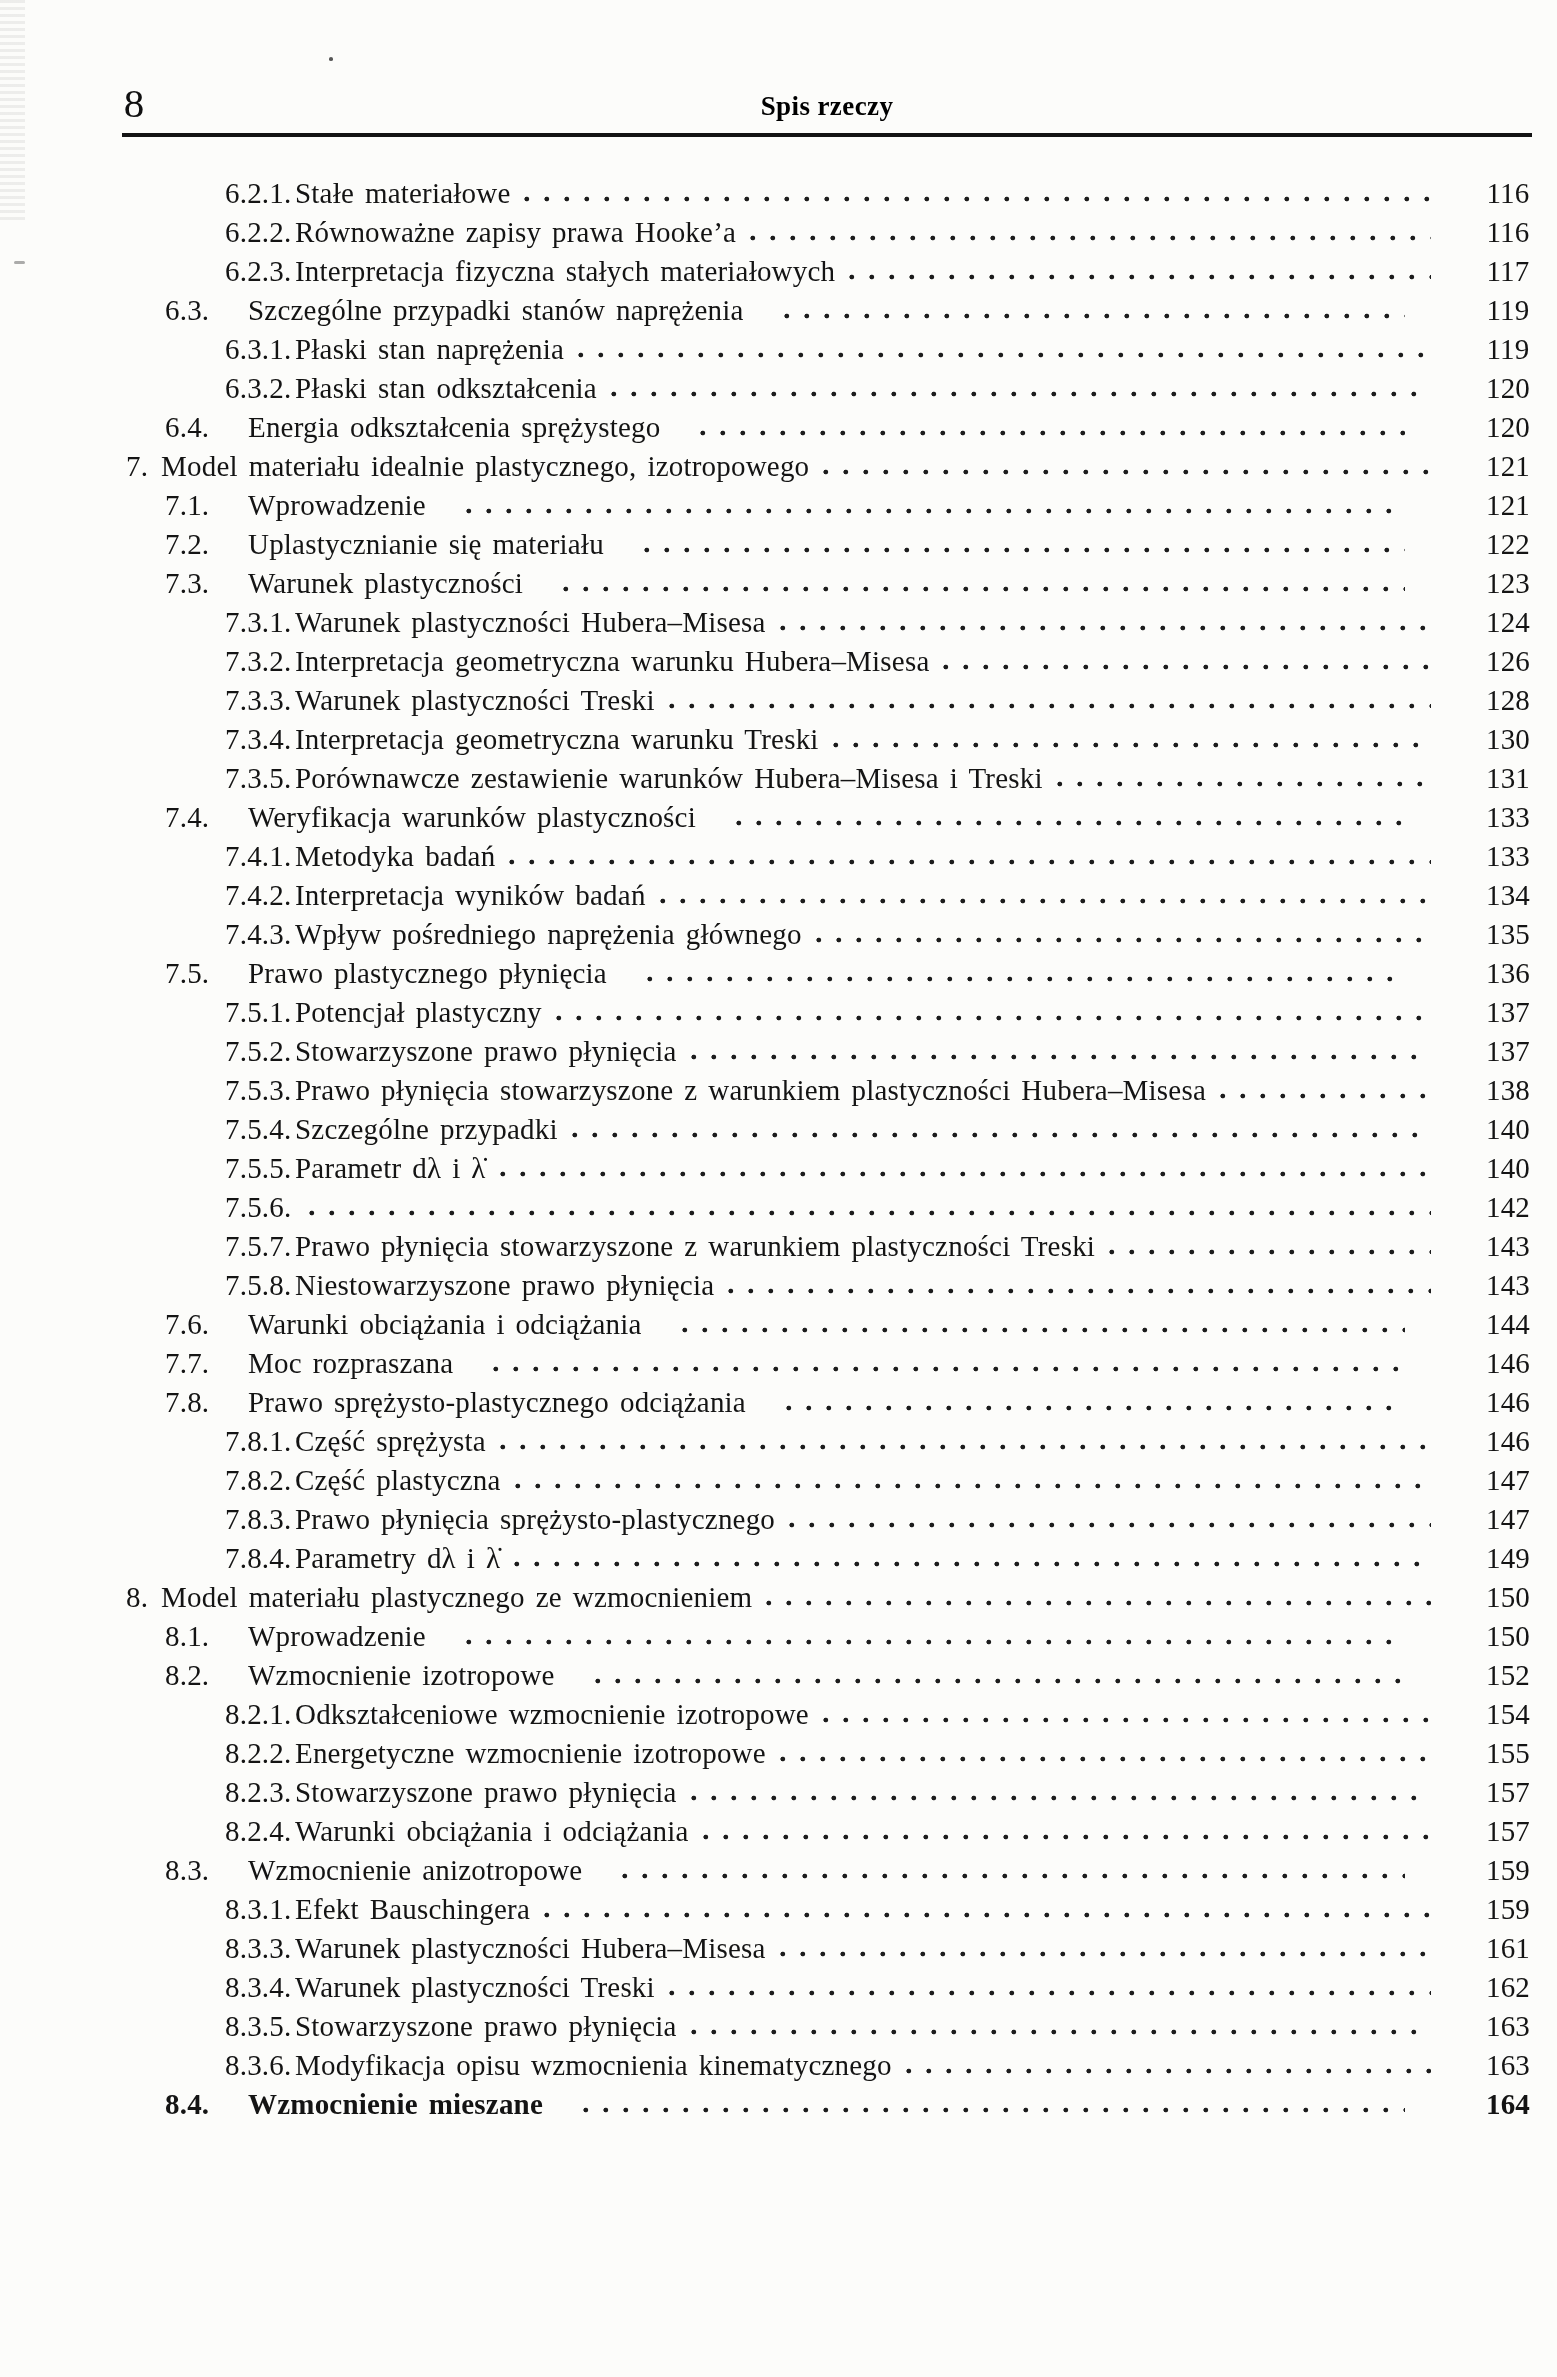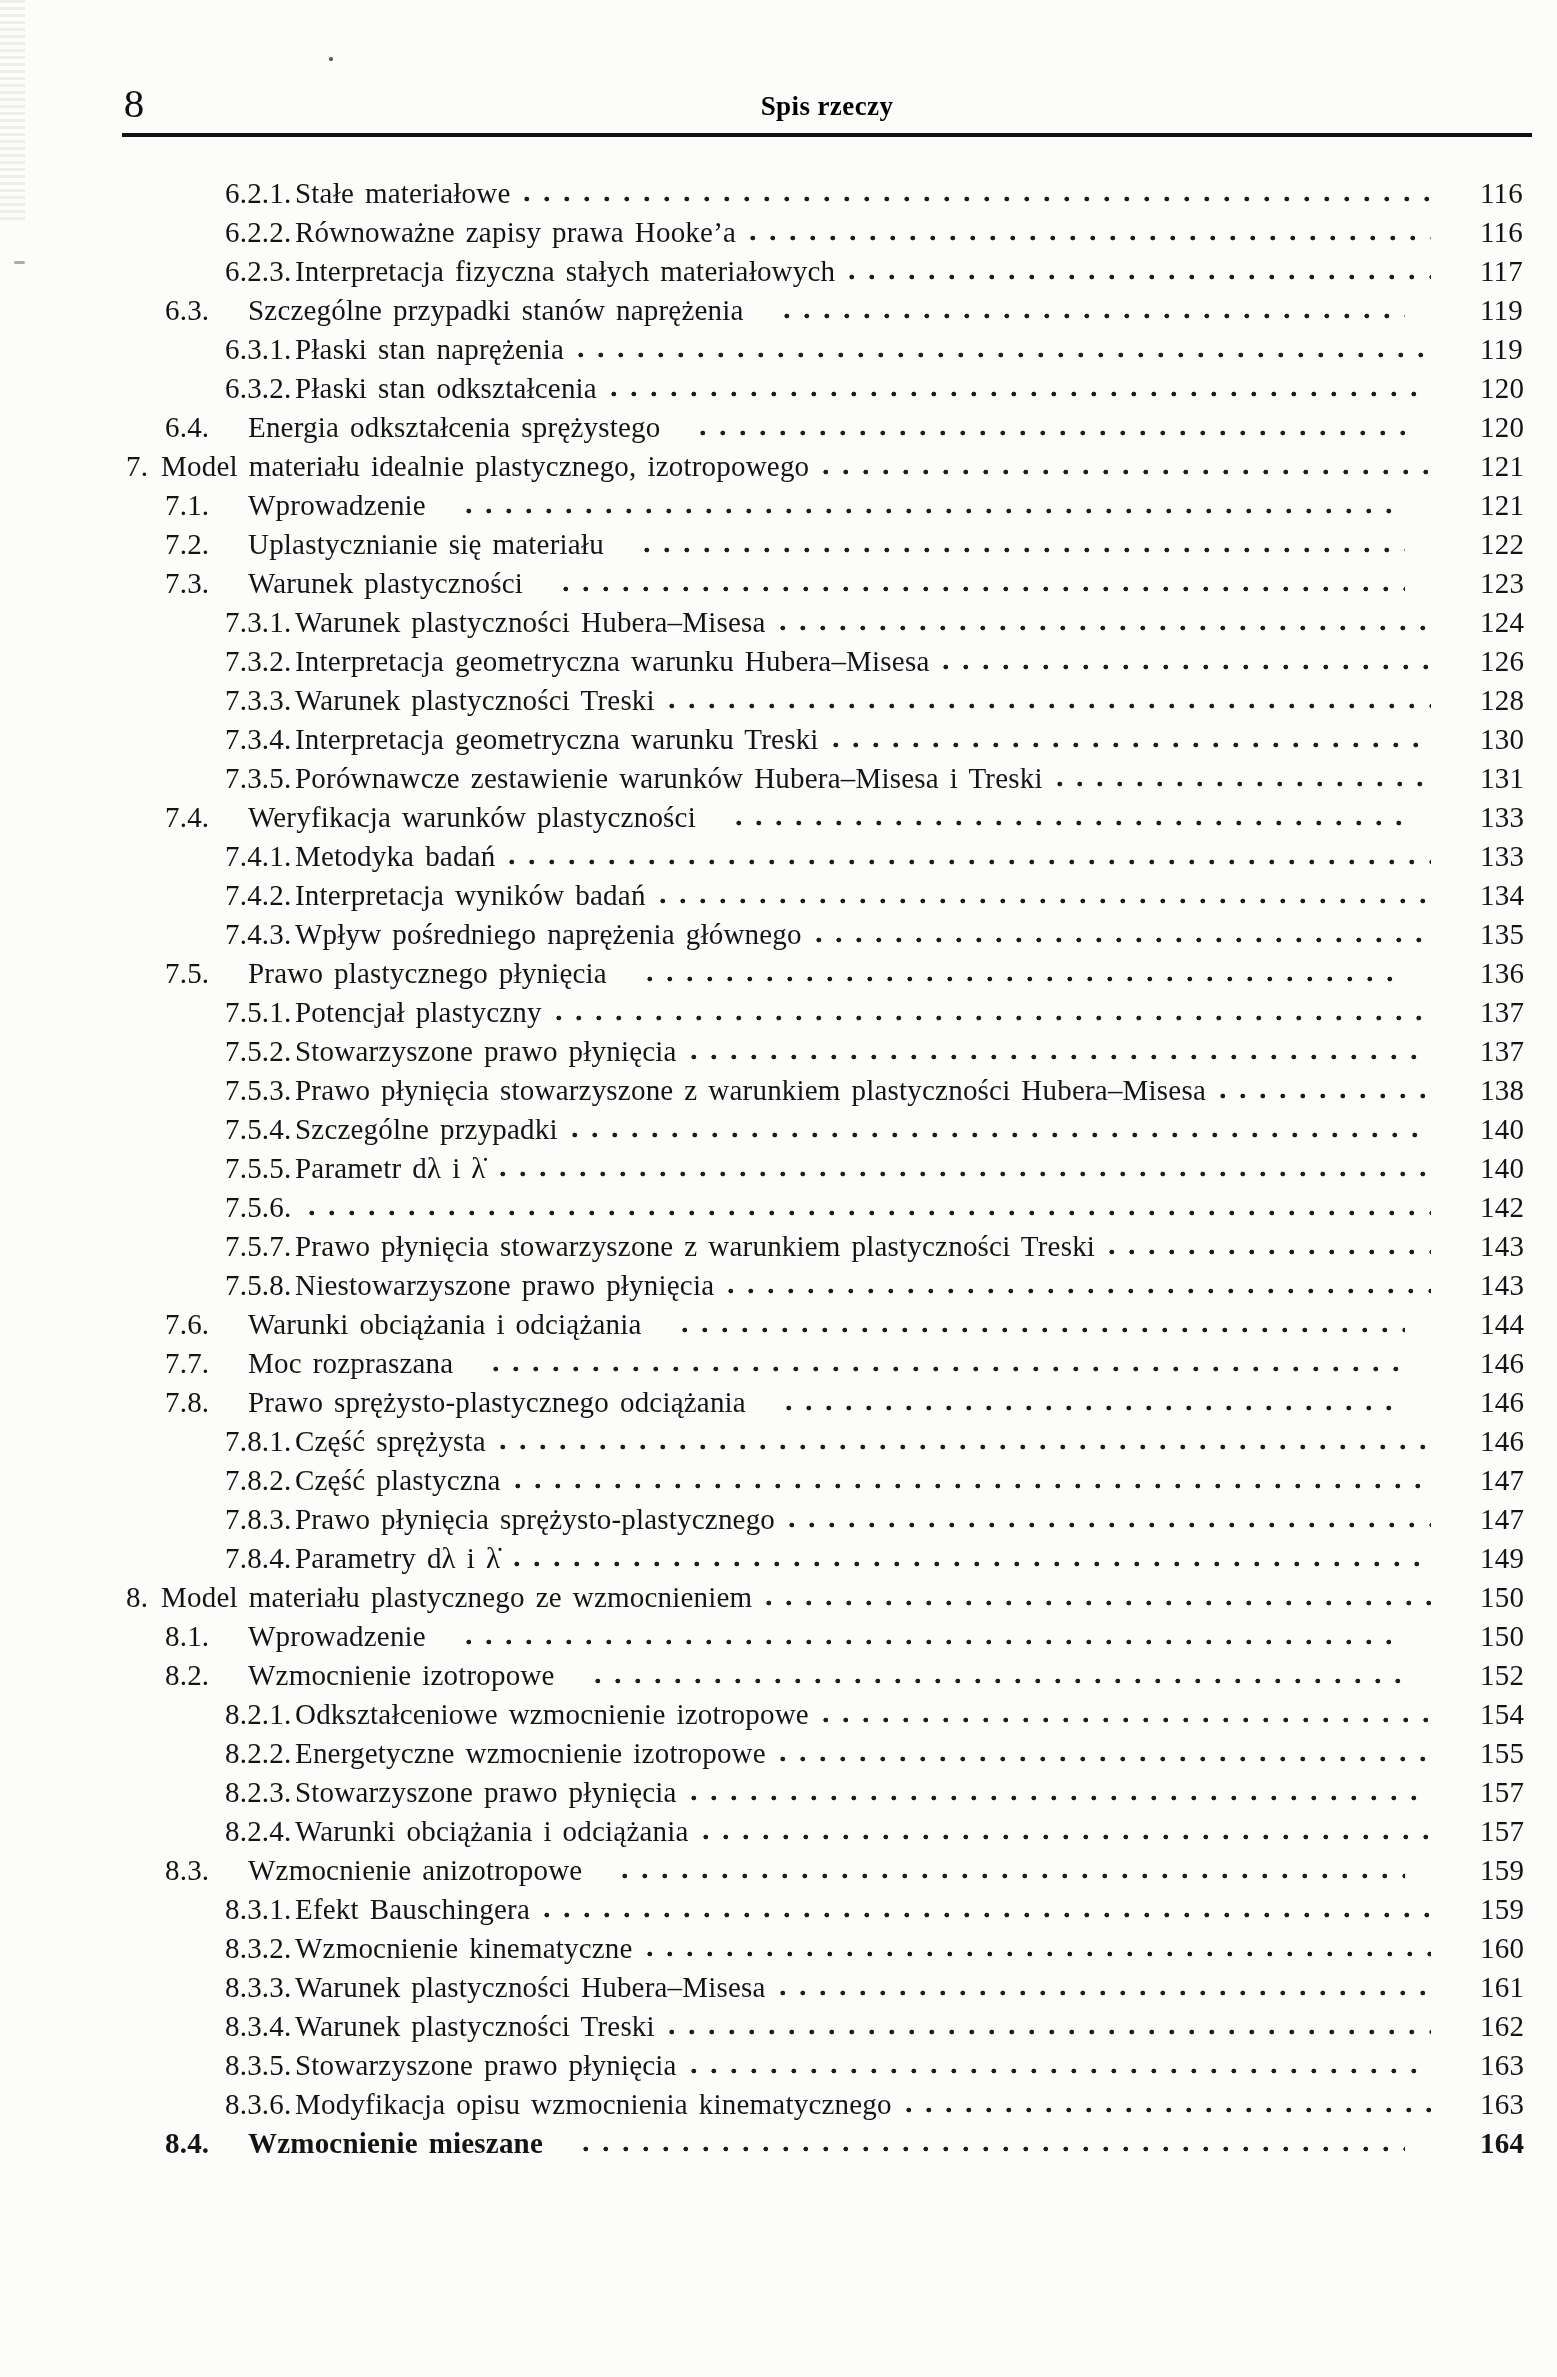--- a/index.html
+++ b/index.html
@@ -60,21 +60,21 @@
   .lvl3 .num{width:70px;}
   .title{flex:none;}
   .dots{
     flex:1 1 auto;min-width:17.6px;align-self:stretch;
     margin-left:14px;margin-right:49px;
     background-image:radial-gradient(circle at 2.8px 3.1px,#1c1c1c 2px,rgba(0,0,0,0) 2.8px);
     background-size:20px 6.2px;
     background-repeat:repeat-x;
     background-position:0 calc(100% - 10.6px);
   }
-  .pg{flex:none;width:56px;text-align:left;}
+  .pg{flex:none;width:56px;text-align:center;}
 </style>
 </head>
 <body>
 
 <div class="page">
   <div class="smudge-left"></div>
   <div class="speck speck-a"></div>
   <div class="speck speck-b"></div>
 
   <div class="header">
@@ -347,26 +347,20 @@
         <span class="dots"></span>
         <span class="pg">159</span>
       </div>
       <div class="row lvl3">
         <span class="num">8.3.1.</span>
         <span class="title">Efekt Bauschingera</span>
         <span class="dots"></span>
         <span class="pg">159</span>
       </div>
       <div class="row lvl3">
-        <span class="num">8.3.2.</span>
-        <span class="title">Wzmocnienie kinematyczne</span>
-        <span class="dots"></span>
-        <span class="pg">160</span>
-      </div>
-      <div class="row lvl3">
         <span class="num">8.3.3.</span>
         <span class="title">Warunek plastyczności Hubera–Misesa</span>
         <span class="dots"></span>
         <span class="pg">161</span>
       </div>
       <div class="row lvl3">
         <span class="num">8.3.4.</span>
         <span class="title">Warunek plastyczności Treski</span>
         <span class="dots"></span>
         <span class="pg">162</span>

